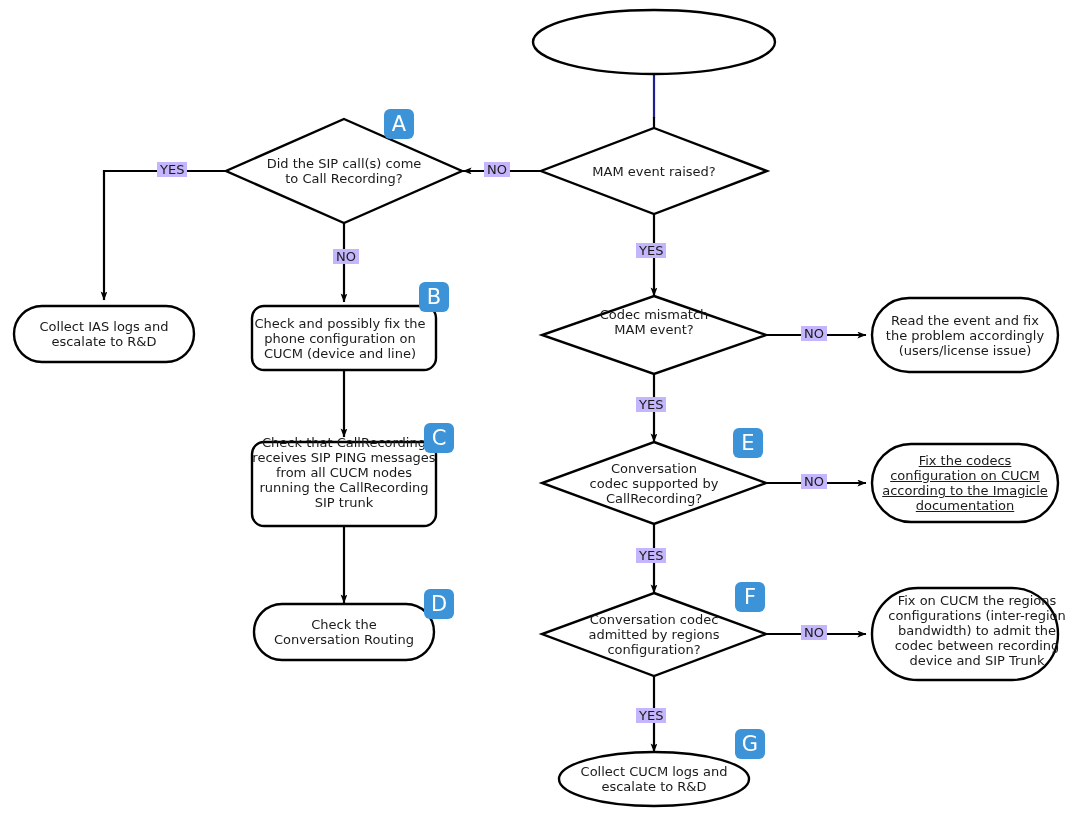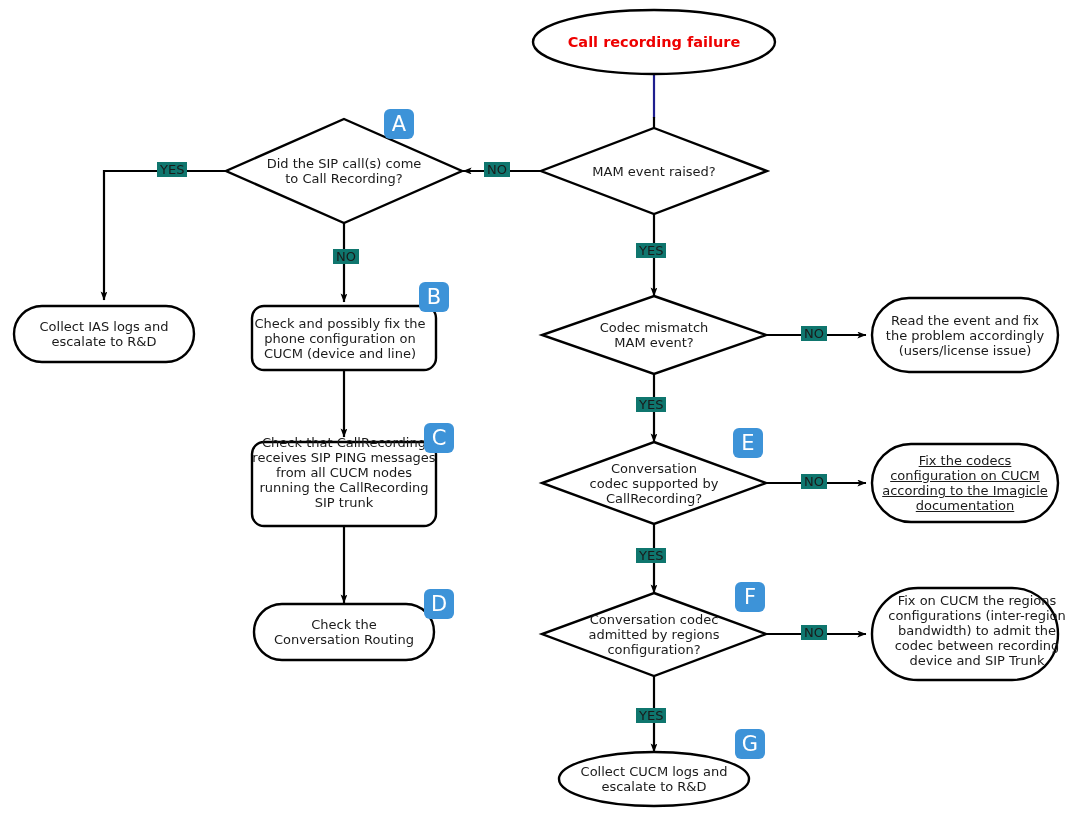--- a/index.html
+++ b/index.html
@@ -38,21 +38,21 @@
   }
   .start-text {
     color: #ee0000;
     font-weight: bold;
     font-size: 14.5px;
   }
   .edge-label {
     position: absolute;
     font-size: 13px;
     color: #1a1a1a;
-    background: #0f766e;
+    background: #c4b5fd;
     padding: 0 3px;
     text-align: center;
     line-height: 15px;
   }
   .badge {
     position: absolute;
     width: 30px;
     height: 30px;
     border-radius: 6px;
     display: flex;
@@ -131,21 +131,20 @@
       <rect x="872" y="444" width="186" height="78" rx="39" ry="39"></rect>
 
       <polygon points="654,593 766,634 654,676 542,634"></polygon>
 
       <rect x="872" y="588" width="186" height="92" rx="46" ry="46"></rect>
 
       <ellipse cx="654" cy="779" rx="95" ry="27"></ellipse>
     </g>
   </svg>
 
-  <div class="node-text start-text" style="left:533px; top:10px; width:242px; height:64px;">Call recording failure</div>
 
   <div class="node-text" style="left:562px; top:145px; width:184px; height:52px;">MAM event raised?</div>
 
   <div class="node-text" style="left:248px; top:145px; width:192px; height:52px;">Did the SIP call(s) come
 to Call Recording?</div>
 
   <div class="node-text" style="left:14px; top:306px; width:180px; height:56px;">Collect IAS logs and
 escalate to R&amp;D</div>
 
   <div class="node-text" style="left:252px; top:306px; width:176px; height:64px;">Check and possibly fix the
@@ -154,21 +153,21 @@
 
   <div class="node-text" style="left:250px; top:442px; width:188px; height:60px;">Check that CallRecording
 receives SIP PING messages
 from all CUCM nodes
 running the CallRecording
 SIP trunk</div>
 
   <div class="node-text" style="left:254px; top:604px; width:180px; height:56px;">Check the
 Conversation Routing</div>
 
-  <div class="node-text" style="left:562px; top:309px; width:184px; height:52px;">Codec mismatch
+  <div class="node-text" style="left:562px; top:296px; width:184px; height:52px;">Codec mismatch
 MAM event?</div>
 
   <div class="node-text" style="left:872px; top:298px; width:186px; height:74px;">Read the event and fix
 the problem accordingly
 (users/license issue)</div>
 
   <div class="node-text" style="left:562px; top:450px; width:184px; height:66px;">Conversation
 codec supported by
 CallRecording?</div>
 

